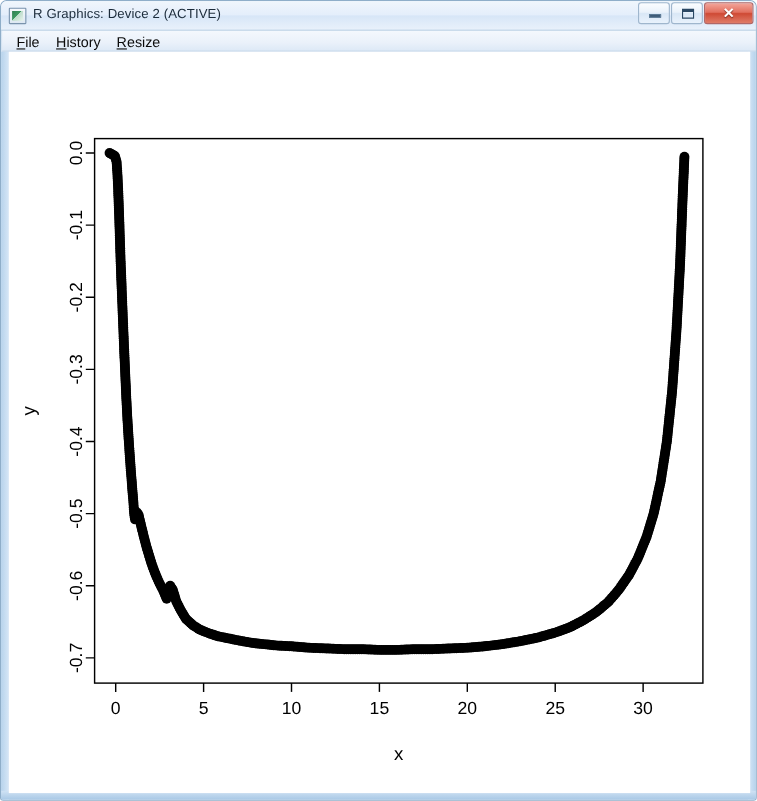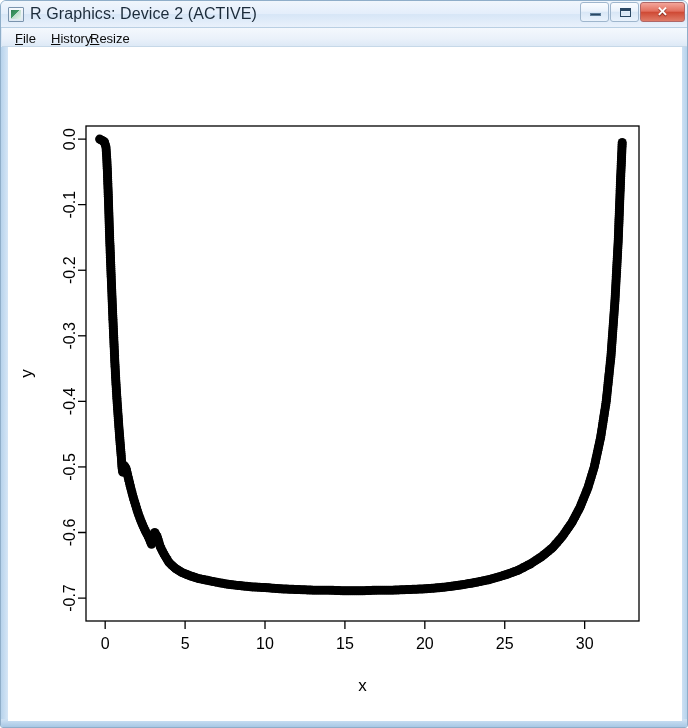--- a/index.html
+++ b/index.html
@@ -50,21 +50,21 @@
     content: "";
     position: absolute;
     left: 2px; top: 2px;
     width: 10px; height: 9px;
     background:
       linear-gradient(135deg, #2f7f52 0%, #3f9a63 45%, #bcdccb 46%, #e8f3ec 100%);
   }
   .title-text {
     position: absolute;
     left: 29px; top: 4px;
-    font-size: 16px;
+    font-size: 12px;
     color: #1b2b3a;
     letter-spacing: 0.1px;
     white-space: nowrap;
   }
 
   .win-buttons {
     position: absolute;
     right: 4px; top: 1px;
     display: flex;
     align-items: center;
@@ -188,21 +188,21 @@
     </div>
   </div>
 
   <div class="menubar">
     <div class="menu-item" style="left:8px;">
       <u>F</u><span>ile</span>
     </div>
     <div class="menu-item" style="left:44px;text-align:right;">
       <u>H</u><span>istory</span>
     </div>
-    <div class="menu-item" style="left:83px;text-align:center;">
+    <div class="menu-item" style="left:99px;text-align:center;">
       <u>R</u><span>esize</span>
     </div>
   </div>
 
   <div class="frame-left"></div>
   <div class="frame-right"></div>
   <div class="frame-bottom"></div>
 
   <div class="canvas">
     <svg class="plot-svg" viewBox="0 0 688 728">

